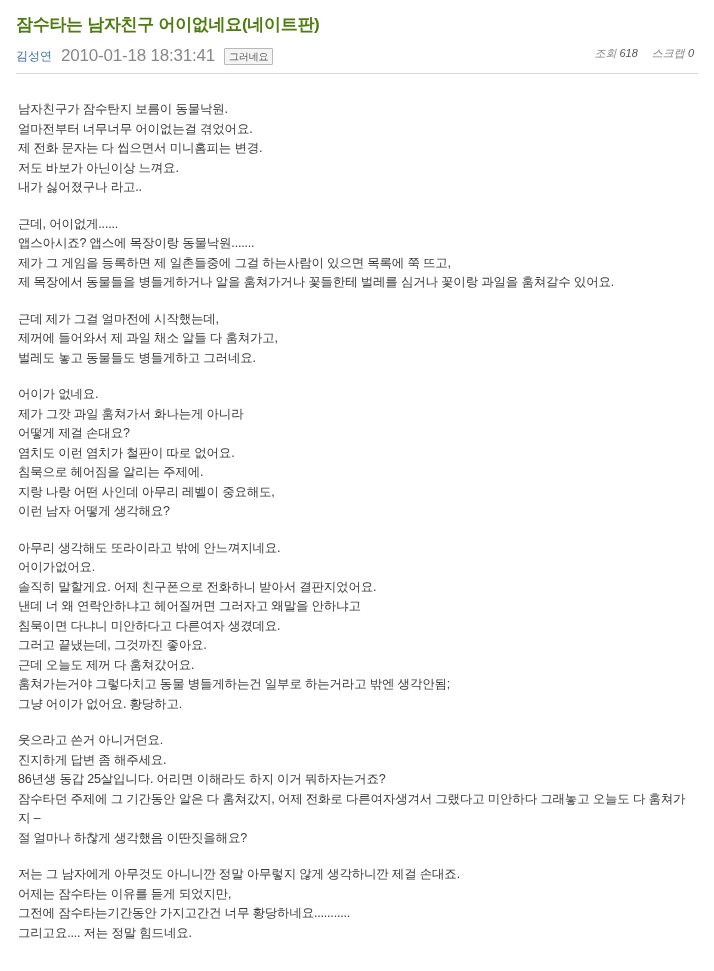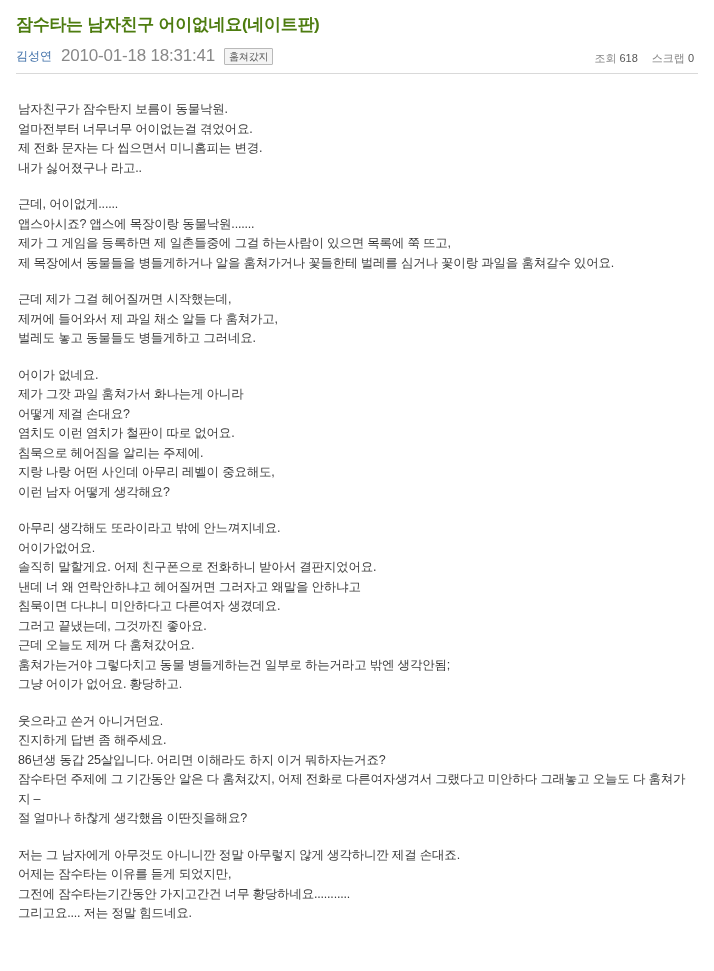--- a/index.html
+++ b/index.html
@@ -25,21 +25,21 @@
   .post-title {
     font-size: 17px;
     font-weight: bold;
     color: #4d7c0f;
     letter-spacing: -0.3px;
     line-height: 22px;
     margin: 0 0 10px 0;
   }
   .meta-row {
     display: flex;
-    align-items: flex-end;
+    align-items: flex-start;
     border-bottom: 1px solid #d9d9d9;
     padding-bottom: 7px;
     font-size: 11px;
     color: #777777;
   }
   .meta-left {
     display: flex;
     align-items: center;
     gap: 9px;
   }
@@ -65,20 +65,21 @@
     letter-spacing: -0.2px;
   }
   .meta-right {
     margin-left: auto;
     display: flex;
     align-items: center;
     gap: 14px;
     font-size: 11px;
     color: #888888;
     padding-right: 4px;
+    font-style: italic;
   }
   .stat {
     white-space: nowrap;
   }
   .stat .stat-val {
     color: #555555;
   }
   
   .post-body {
     padding: 26px 18px 18px 18px;
@@ -103,53 +104,54 @@
 <body>
 
 <div class="page">
 
   <div class="post-header">
     <h1 class="post-title">잠수타는 남자친구 어이없네요(네이트판)</h1>
     <div class="meta-row">
       <div class="meta-left">
         <span class="meta-author">김성연</span>
         <span class="meta-date">2010-01-18 18:31:41</span>
-        <span class="copy-btn">훔쳐갔지</span>
+        <span class="copy-btn">그러네요</span>
       </div>
       <div class="meta-right">
         <span class="stat">
           <span>조회</span>
           <span class="stat-val">618</span>
         </span>
         <span class="stat">
           <span>스크랩</span>
           <span class="stat-val">0</span>
         </span>
       </div>
     </div>
   </div>
 
   <div class="post-body">
 
     <div class="para">
       <span class="line">남자친구가 잠수탄지 보름이 동물낙원.</span>
       <span class="line">얼마전부터 너무너무 어이없는걸 겪었어요.</span>
       <span class="line">제 전화 문자는 다 씹으면서 미니홈피는 변경.</span>
+      <span class="line">저도 바보가 아닌이상 느껴요.</span>
       <span class="line">내가 싫어졌구나 라고..</span>
     </div>
 
     <div class="para">
       <span class="line">근데, 어이없게......</span>
       <span class="line">앱스아시죠? 앱스에 목장이랑 동물낙원.......</span>
       <span class="line">제가 그 게임을 등록하면 제 일촌들중에 그걸 하는사람이 있으면 목록에 쭉 뜨고,</span>
       <span class="line">제 목장에서 동물들을 병들게하거나 알을 훔쳐가거나 꽃들한테 벌레를 심거나 꽃이랑 과일을 훔쳐갈수 있어요.</span>
     </div>
 
     <div class="para">
-      <span class="line">근데 제가 그걸 헤어질꺼면 시작했는데,</span>
+      <span class="line">근데 제가 그걸 얼마전에 시작했는데,</span>
       <span class="line">제꺼에 들어와서 제 과일 채소 알들 다 훔쳐가고,</span>
       <span class="line">벌레도 놓고 동물들도 병들게하고 그러네요.</span>
     </div>
 
     <div class="para">
       <span class="line">어이가 없네요.</span>
       <span class="line">제가 그깟 과일 훔쳐가서 화나는게 아니라</span>
       <span class="line">어떻게 제걸 손대요?</span>
       <span class="line">염치도 이런 염치가 철판이 따로 없어요.</span>
       <span class="line">침묵으로 헤어짐을 알리는 주제에.</span>

